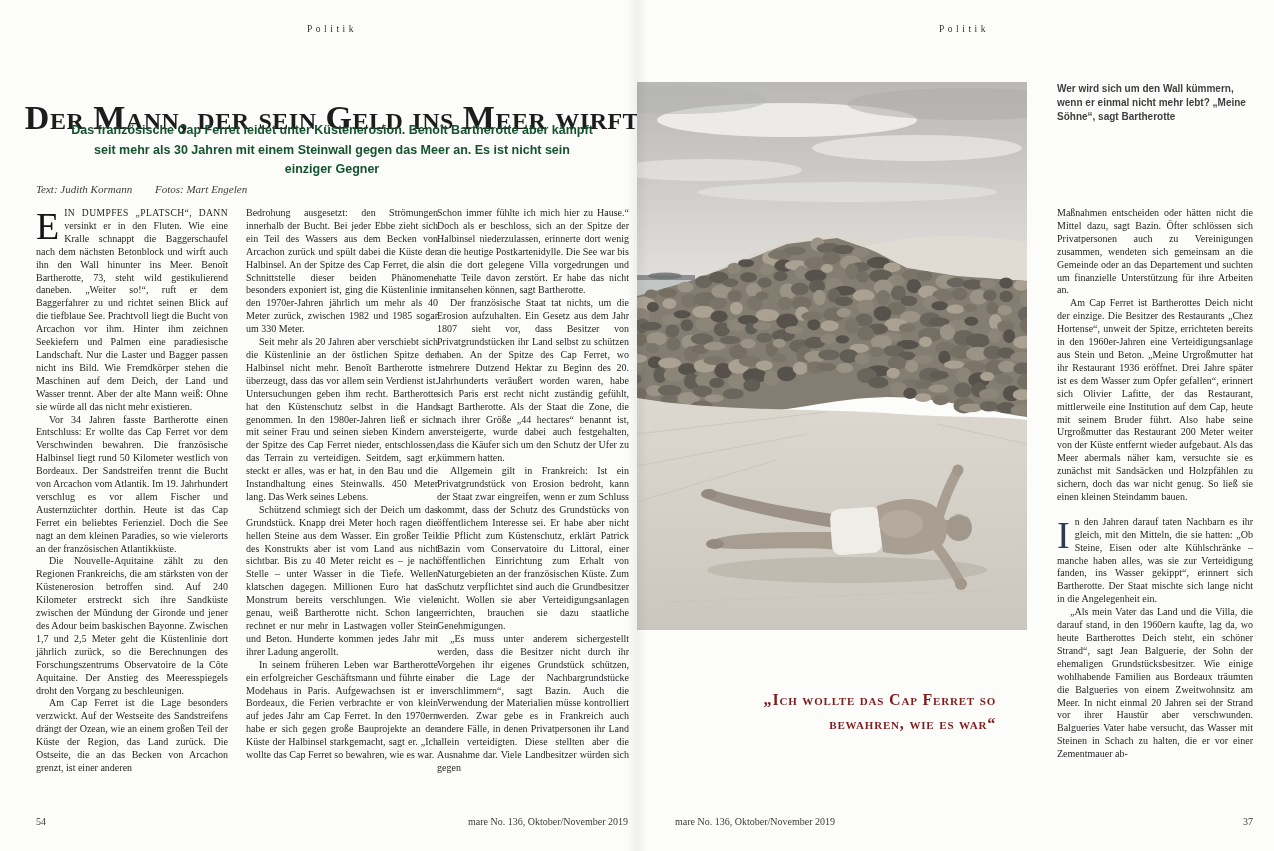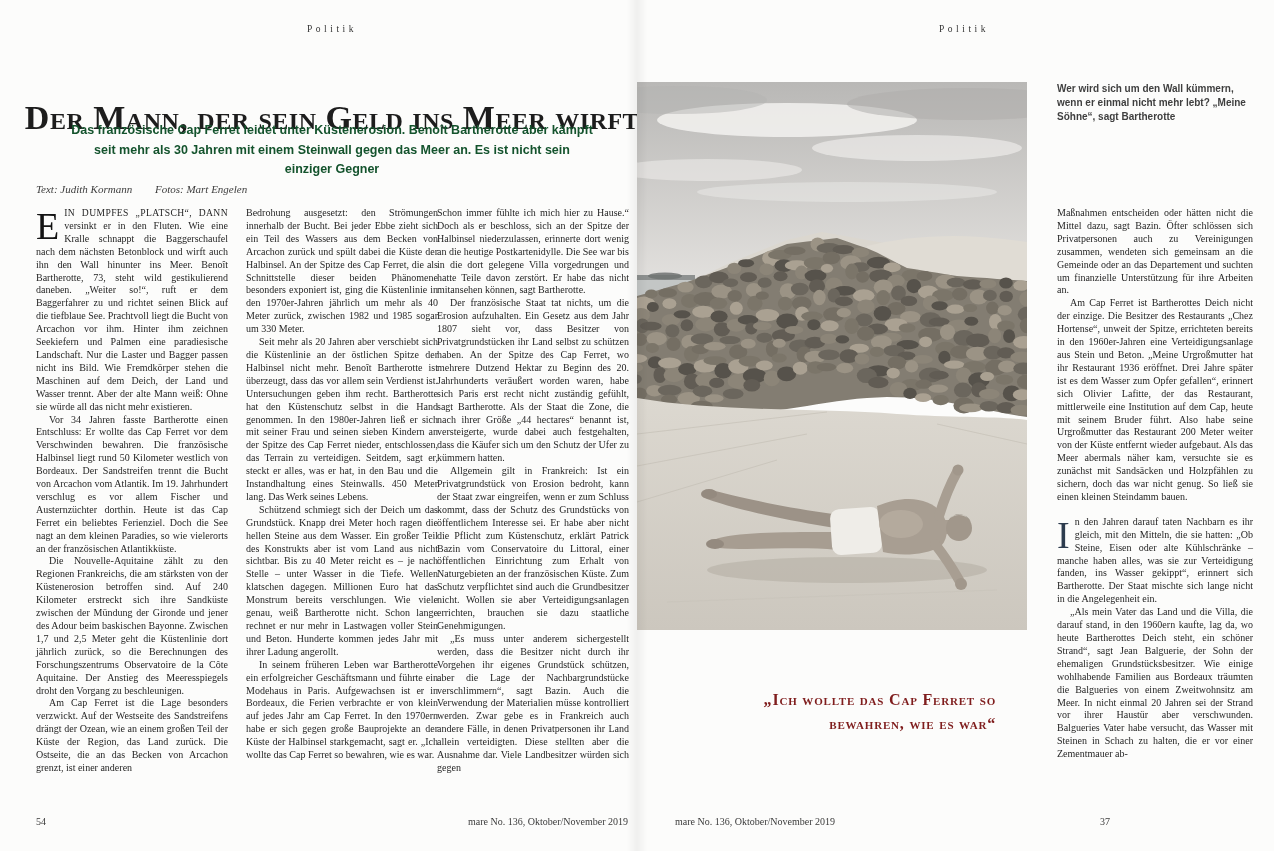--- a/index.html
+++ b/index.html
@@ -32,21 +32,21 @@
   .photo-caption{position:absolute;left:1057px;top:82px;width:196px;
                  font-family:"Liberation Sans",sans-serif;font-weight:bold;font-size:10px;
                  line-height:14px;color:#3f3f3f;}
   .pull-quote{position:absolute;left:736px;top:688px;width:260px;text-align:right;
               font-variant:small-caps;font-weight:bold;font-size:16px;line-height:24px;
               letter-spacing:0.8px;color:#7f1d1d;}
   .footer-item{position:absolute;top:816px;font-size:10px;color:#3a3a3a;}
   #pn-36{left:36px;}
   #issue-left{left:300px;width:328px;text-align:right;}
   #issue-right{left:675px;}
-  #pn-37{left:1100px;width:153px;text-align:left;}
+  #pn-37{left:1100px;width:153px;text-align:right;}
 </style>
 </head>
 <body>
 
 <div class="spread">
 
   <div class="page-header" id="hdr-left">Politik</div>
   <div class="page-header" id="hdr-right">Politik</div>
 
   <h1 class="title">Der Mann, der sein Geld ins Meer wirft</h1>

